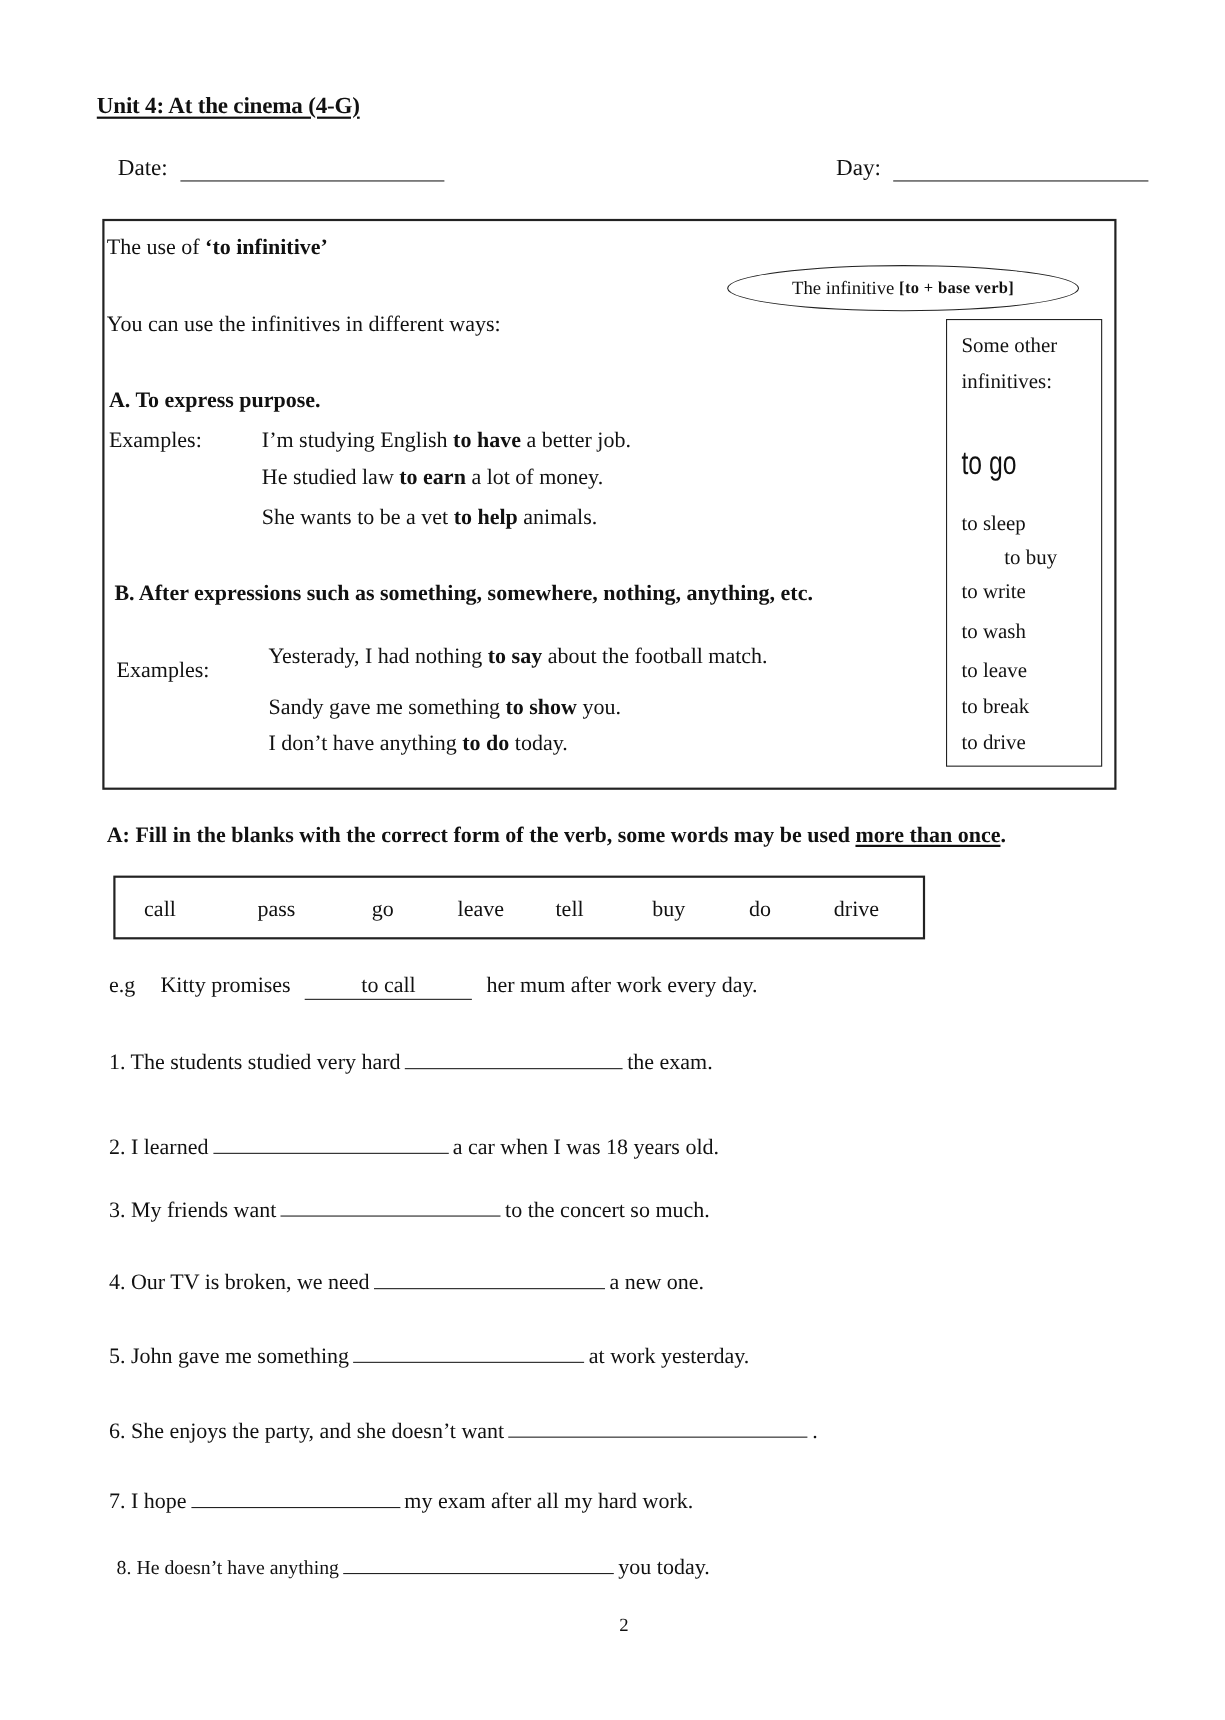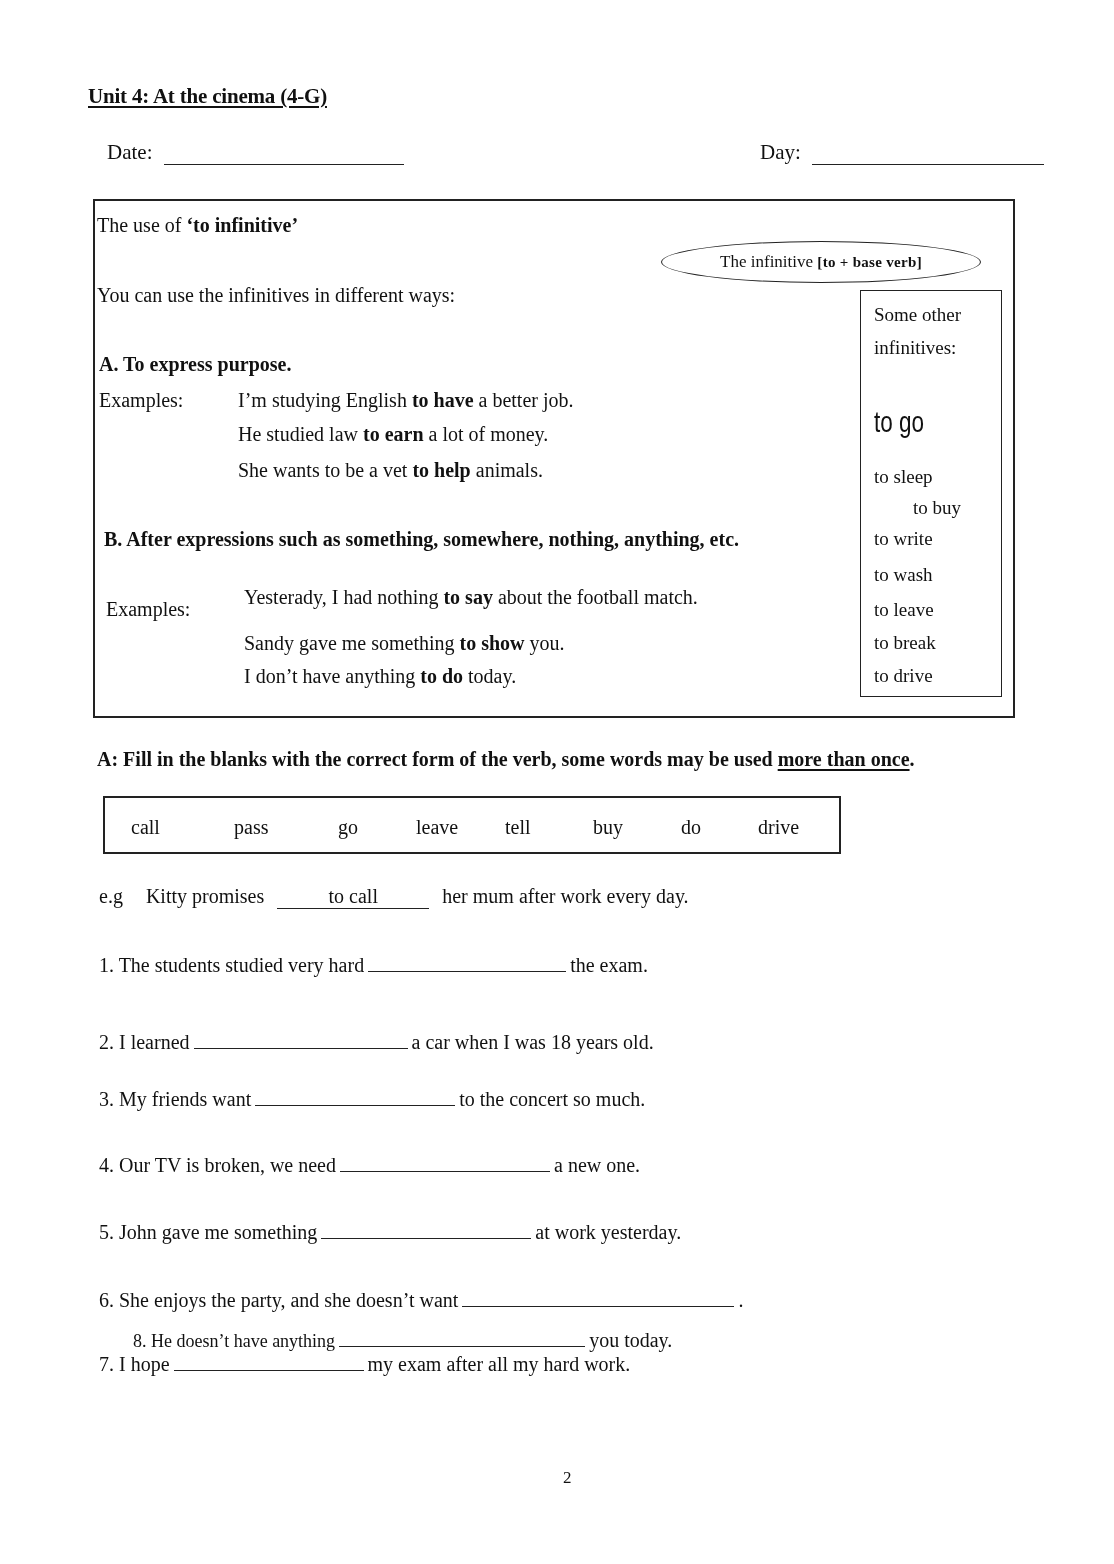--- a/index.html
+++ b/index.html
@@ -147,17 +147,17 @@
 </div>
 <div class="abs q" style="top:1218px;">
   <span>5. John gave me something</span><span class="blank" style="width:210px;"></span><span>at work yesterday.</span>
 </div>
 <div class="abs q" style="top:1286px;">
   <span>6. She enjoys the party, and she doesn’t want</span><span class="blank" style="width:272px;"></span><span>.</span>
 </div>
 <div class="abs q" style="top:1350px;">
   <span>7. I hope</span><span class="blank" style="width:190px;"></span><span>my exam after all my hard work.</span>
 </div>
-<div class="abs q" style="top:1326px; left:106px;margin-left:27px;">
+<div class="abs q" style="top:1410px; left:106px;">
   <span style="font-size:18px;">8. He doesn’t have anything</span><span class="blank" style="width:246px;"></span><span>you today.</span>
 </div>
 
 <div class="abs page-num">2</div>
 
 </body></html>

